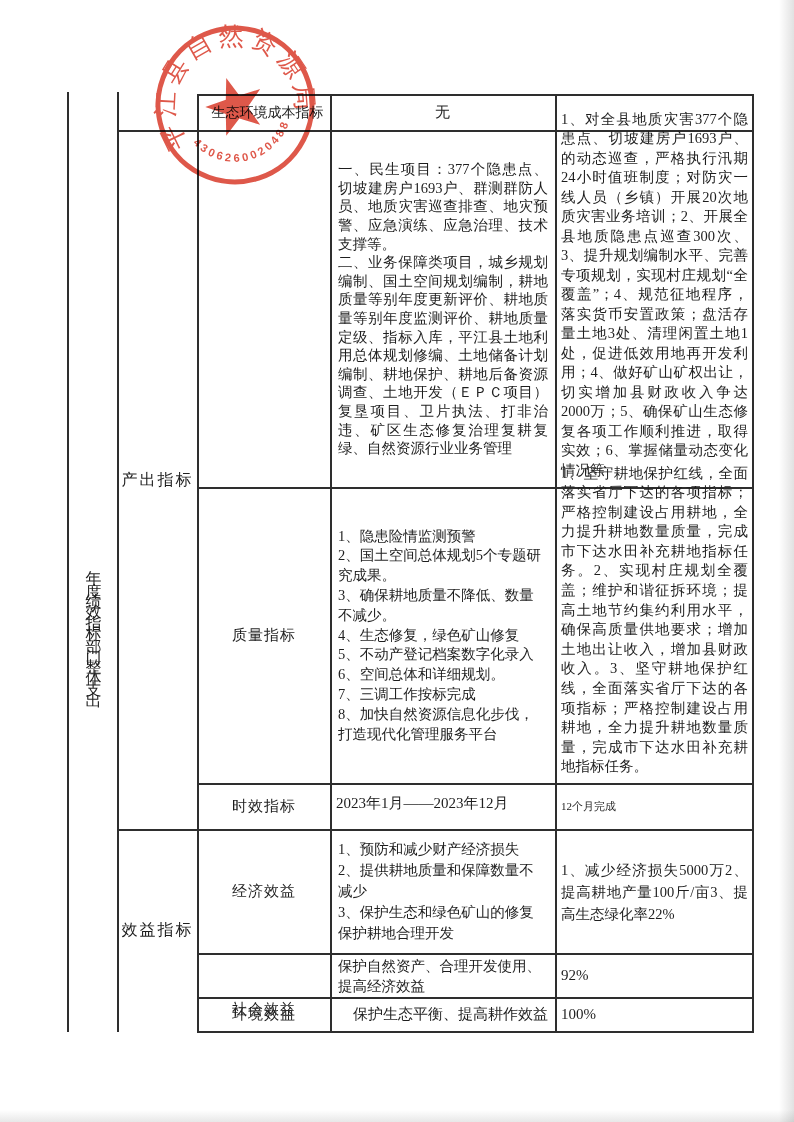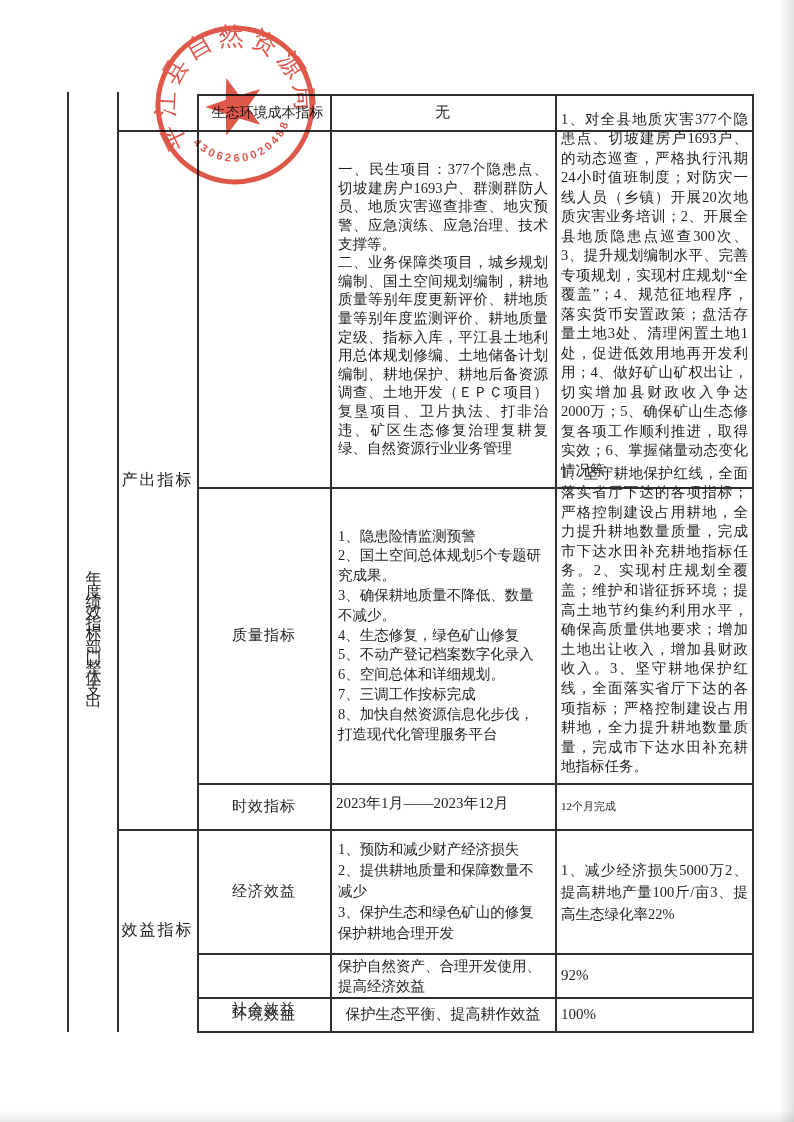--- a/index.html
+++ b/index.html
@@ -110,21 +110,21 @@
   <div class="content-cell" style="left:332px;top:831px;width:222px;height:121px;padding:0 6px;">
     <div class="txt" style="line-height:21px;text-align:left;">1、预防和减少财产经济损失
 2、提供耕地质量和保障数量不减少
 3、保护生态和绿色矿山的修复
 保护耕地合理开发</div>
   </div>
   <div class="content-cell" style="left:332px;top:955px;width:222px;height:41px;padding:0 6px;">
     <div class="txt" style="line-height:20px;text-align:left;">保护自然资产、合理开发使用、提高经济效益</div>
   </div>
   <div class="content-cell" style="left:332px;top:999px;width:222px;height:31px;padding:0 6px;">
-    <div class="txt" style="font-size:15px;text-align:center;">保护生态平衡、提高耕作效益</div>
+    <div class="txt" style="font-size:15px;text-align:right;">保护生态平衡、提高耕作效益</div>
   </div>
 
   <div class="content-cell from-top" style="left:558px;top:132px;width:193px;height:354px;padding:6px 3px;">
     <div class="txt" style="line-height:19.5px;">1、对全县地质灾害377个隐患点、切坡建房户1693户、的动态巡查，严格执行汛期24小时值班制度；对防灾一线人员（乡镇）开展20次地质灾害业务培训；2、开展全县地质隐患点巡查300次、3、提升规划编制水平、完善专项规划，实现村庄规划“全覆盖”；4、规范征地程序，落实货币安置政策；盘活存量土地3处、清理闲置土地1处，促进低效用地再开发利用；4、做好矿山矿权出让，切实增加县财政收入争达2000万；5、确保矿山生态修复各项工作顺利推进，取得实效；6、掌握储量动态变化情况等</div>
   </div>
   <div class="content-cell from-top" style="left:558px;top:489px;width:193px;height:293px;padding:5px 3px;">
     <div class="txt" style="line-height:19.6px;">1、坚守耕地保护红线，全面落实省厅下达的各项指标；严格控制建设占用耕地，全力提升耕地数量质量，完成市下达水田补充耕地指标任务。2、实现村庄规划全覆盖；维护和谐征拆环境；提高土地节约集约利用水平，确保高质量供地要求；增加土地出让收入，增加县财政收入。3、坚守耕地保护红线，全面落实省厅下达的各项指标；严格控制建设占用耕地，全力提升耕地数量质量，完成市下达水田补充耕地指标任务。</div>
   </div>
   <div class="content-cell" style="left:558px;top:785px;width:193px;height:43px;padding:0 3px;">
     <div class="txt" style="font-size:11px;text-align:left;">12个月完成</div>

